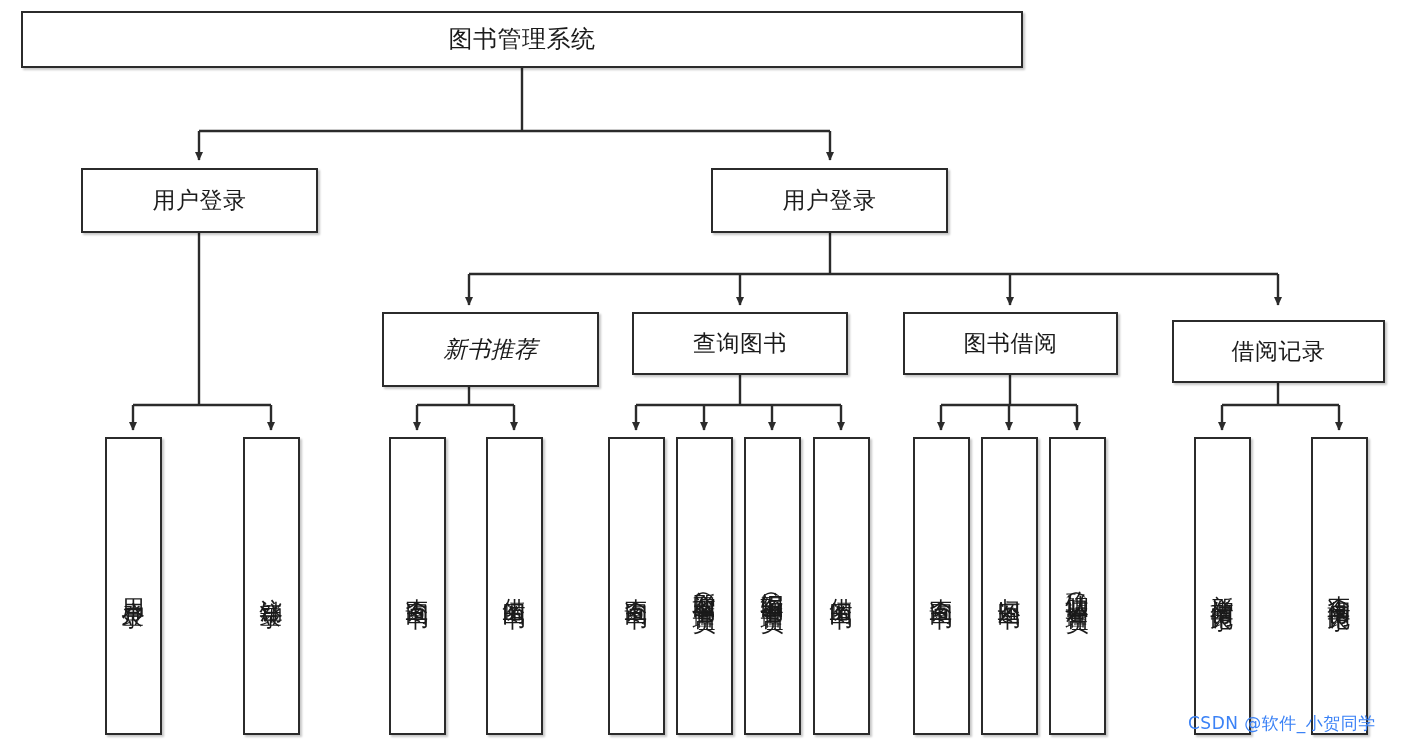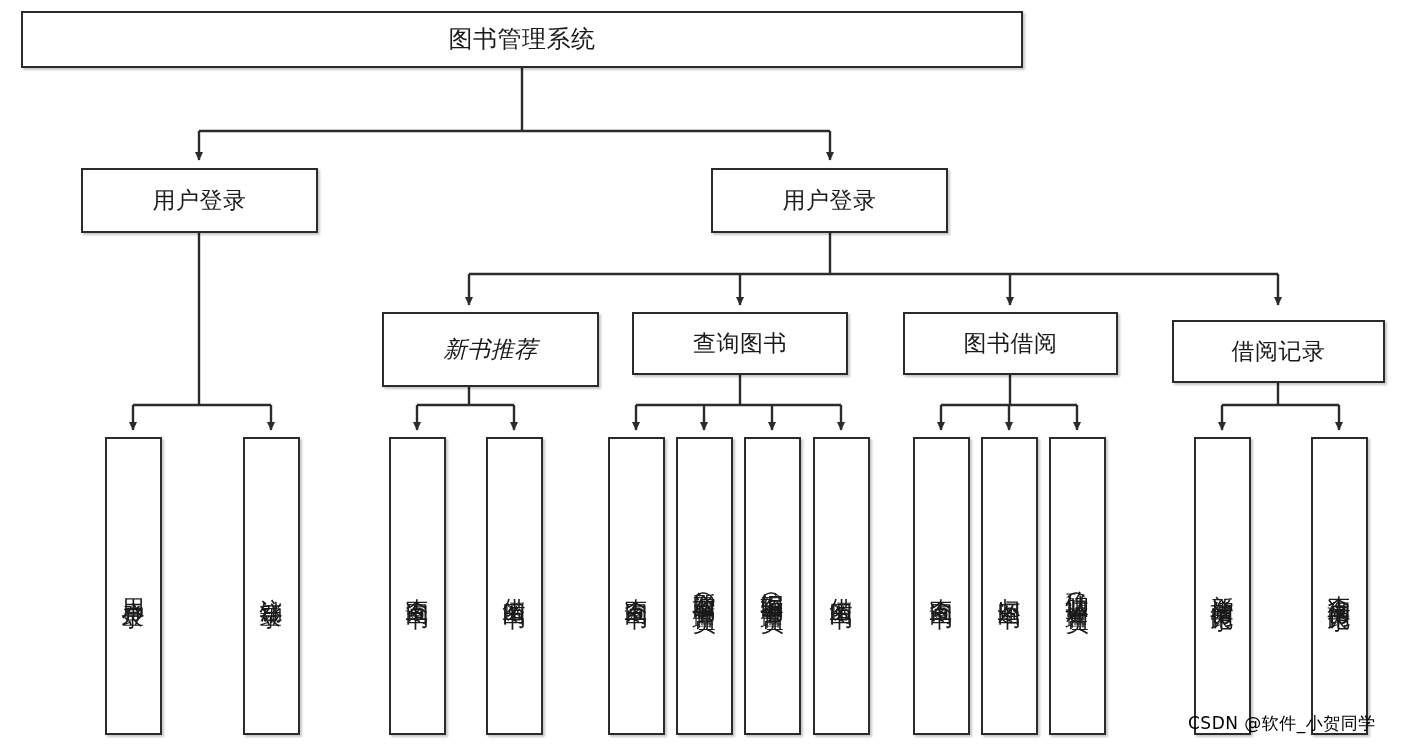--- a/index.html
+++ b/index.html
@@ -58,21 +58,21 @@
     letter-spacing: 3px;
     line-height: 1.05;
     max-height: 100%;
   }
   .node.root .label { font-size: 24px; }
   .watermark {
     position: absolute;
     left: 1188px;
     top: 712px;
     font-size: 17px;
-    color: #000000;
+    color: #3b82f6;
     white-space: nowrap;
     font-family: "DejaVu Sans", "Liberation Sans", sans-serif;
     letter-spacing: 0.5px;
   }
 </style>
 </head>
 <body>
 
 <div id="canvas">
 

